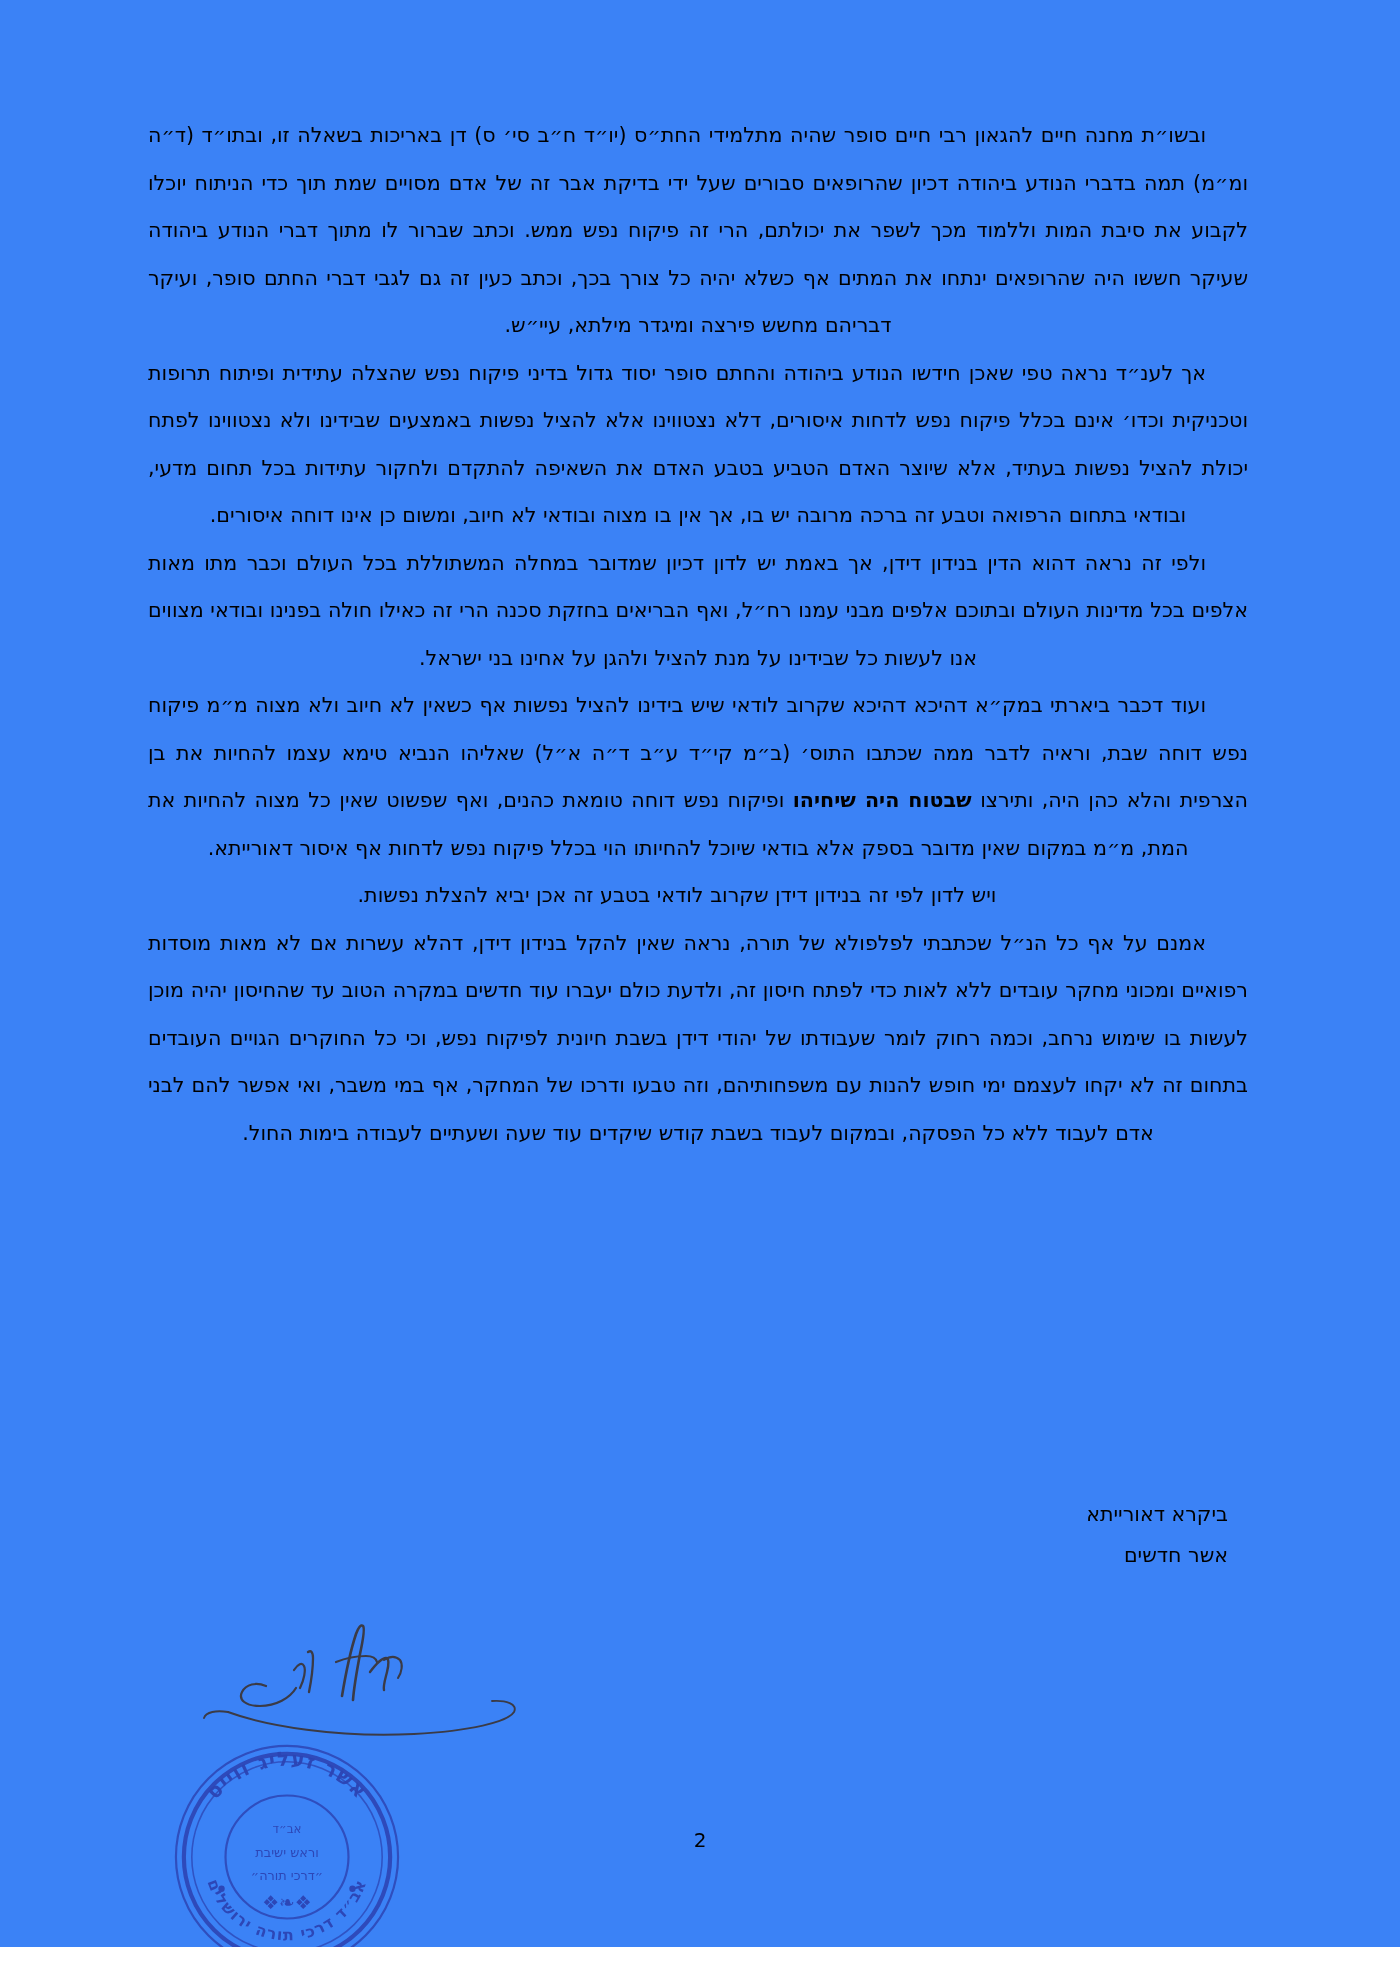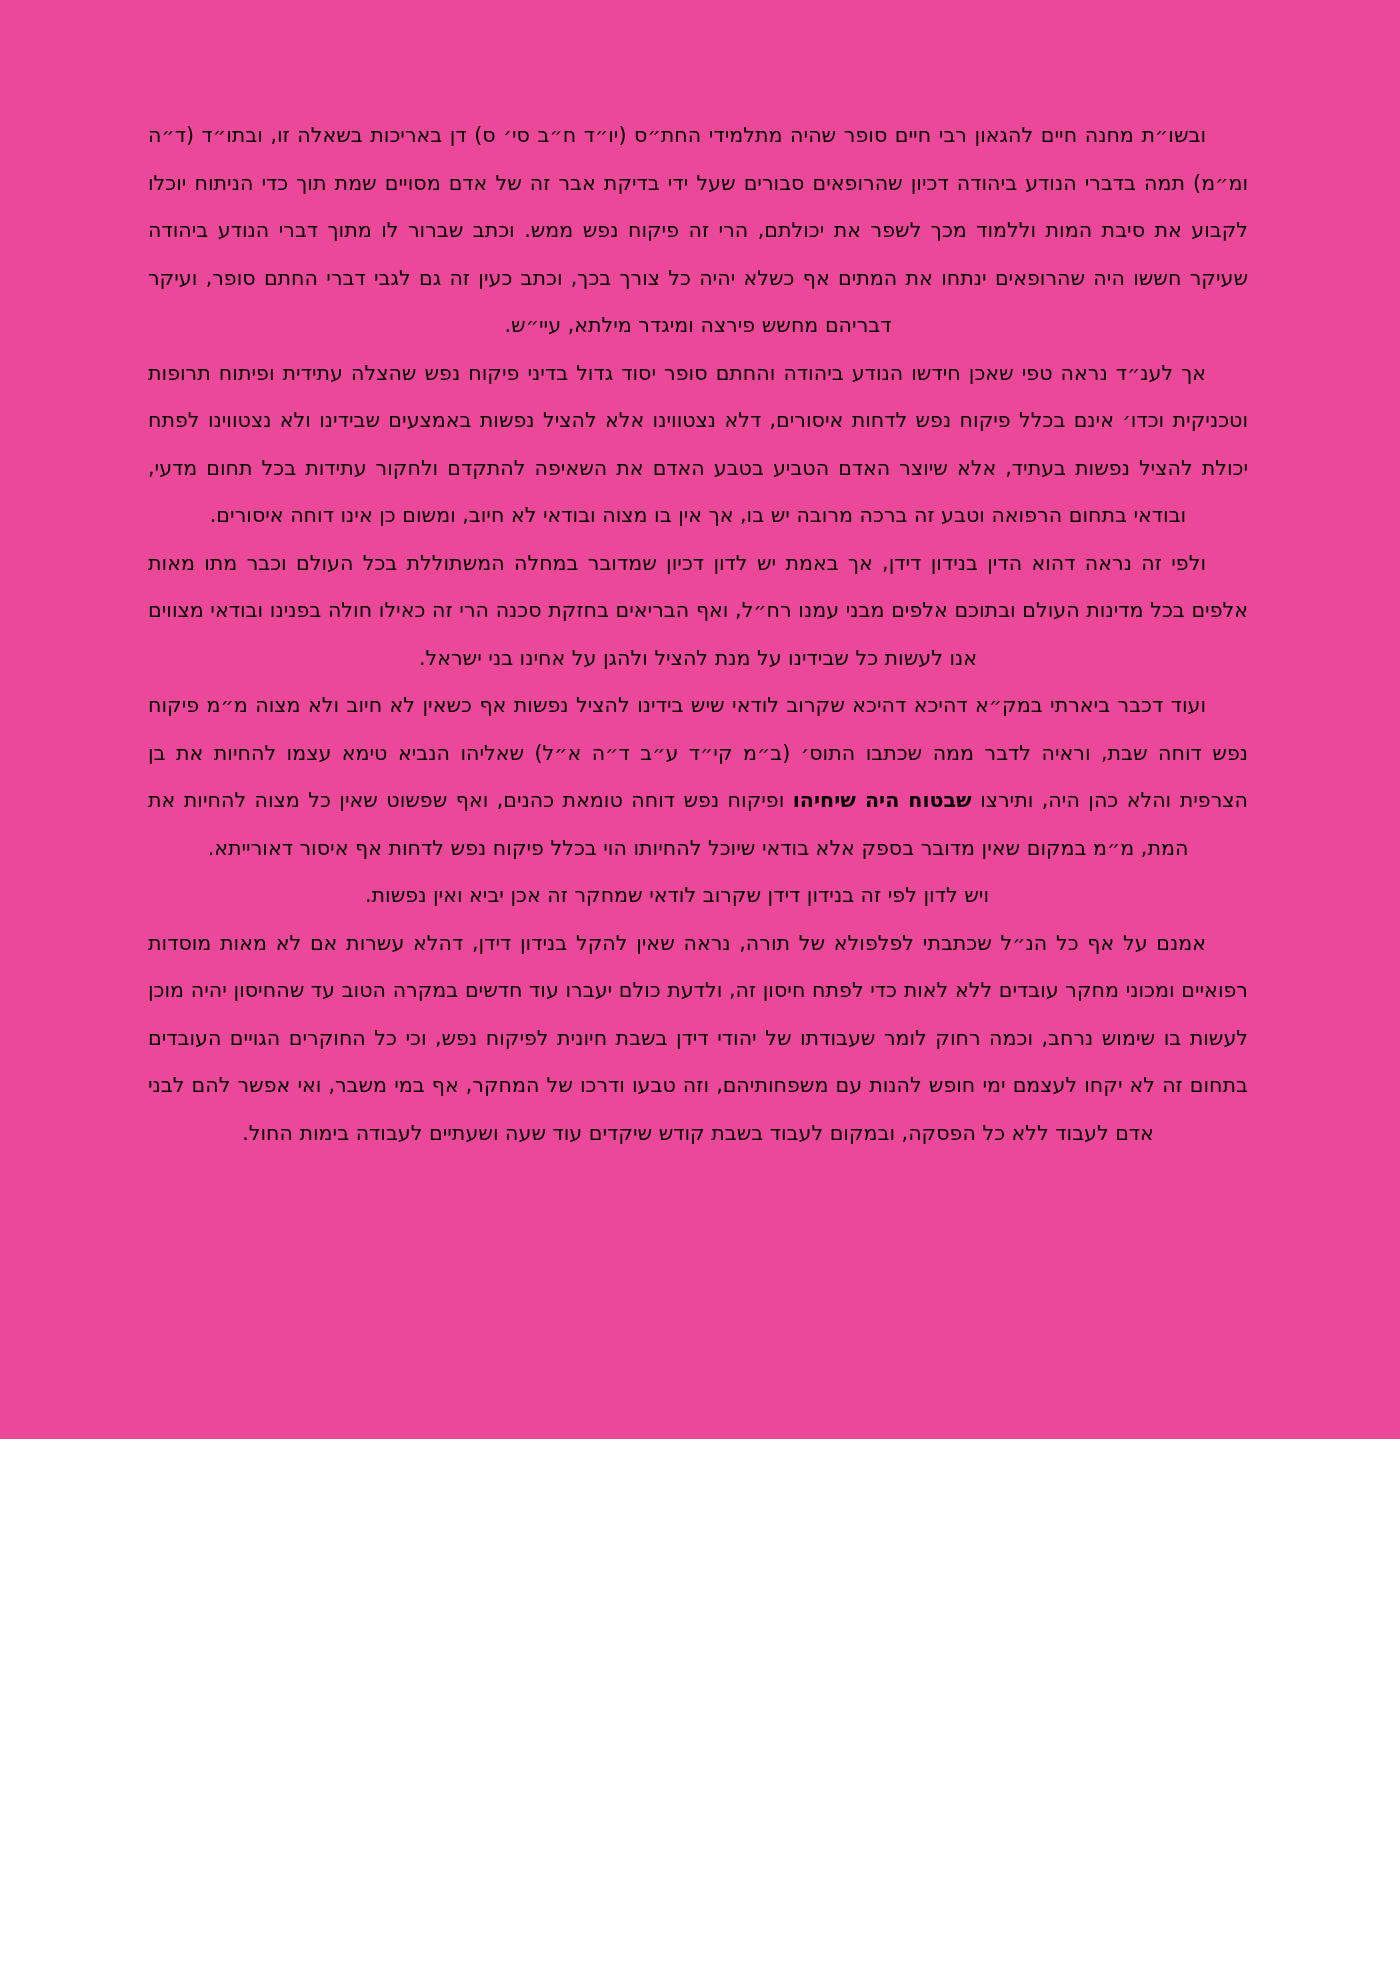--- a/index.html
+++ b/index.html
@@ -7,22 +7,22 @@
     margin: 0;
     padding: 0;
     background: #ffffff;
   }
   body {
     font-family: "DejaVu Sans", sans-serif;
   }
   .page {
     position: relative;
     width: 1400px;
-    height: 1439px;
-    background: #ec4899;
+    height: 1947px;
+    background: #3b82f6;
     overflow: hidden;
     box-sizing: border-box;
   }
   .doc-body {
     position: absolute;
     top: 112px;
     right: 152px;
     left: 148px;
     direction: rtl;
     text-align: justify;
@@ -103,21 +103,21 @@
   <div class="doc-body">
 
     <p class="indent">ובשו״ת מחנה חיים להגאון רבי חיים סופר שהיה מתלמידי החת״ס (יו״ד ח״ב סי׳ ס) דן באריכות בשאלה זו, ובתו״ד (ד״ה ומ״מ) תמה בדברי הנודע ביהודה דכיון שהרופאים סבורים שעל ידי בדיקת אבר זה של אדם מסויים שמת תוך כדי הניתוח יוכלו לקבוע את סיבת המות וללמוד מכך לשפר את יכולתם, הרי זה פיקוח נפש ממש. וכתב שברור לו מתוך דברי הנודע ביהודה שעיקר חששו היה שהרופאים ינתחו את המתים אף כשלא יהיה כל צורך בכך, וכתב כעין זה גם לגבי דברי החתם סופר, ועיקר דבריהם מחשש פירצה ומיגדר מילתא, עיי״ש.</p>
 
     <p class="indent">אך לענ״ד נראה טפי שאכן חידשו הנודע ביהודה והחתם סופר יסוד גדול בדיני פיקוח נפש שהצלה עתידית ופיתוח תרופות וטכניקית וכדו׳ אינם בכלל פיקוח נפש לדחות איסורים, דלא נצטווינו אלא להציל נפשות באמצעים שבידינו ולא נצטווינו לפתח יכולת להציל נפשות בעתיד, אלא שיוצר האדם הטביע בטבע האדם את השאיפה להתקדם ולחקור עתידות בכל תחום מדעי, ובודאי בתחום הרפואה וטבע זה ברכה מרובה יש בו, אך אין בו מצוה ובודאי לא חיוב, ומשום כן אינו דוחה איסורים.</p>
 
     <p class="indent">ולפי זה נראה דהוא הדין בנידון דידן, אך באמת יש לדון דכיון שמדובר במחלה המשתוללת בכל העולם וכבר מתו מאות אלפים בכל מדינות העולם ובתוכם אלפים מבני עמנו רח״ל, ואף הבריאים בחזקת סכנה הרי זה כאילו חולה בפנינו ובודאי מצווים אנו לעשות כל שבידינו על מנת להציל ולהגן על אחינו בני ישראל.</p>
 
     <p class="indent"><span>ועוד דכבר ביארתי במק״א דהיכא דהיכא שקרוב לודאי שיש בידינו להציל נפשות אף כשאין לא חיוב ולא מצוה מ״מ פיקוח נפש דוחה שבת, וראיה לדבר ממה שכתבו התוס׳ (ב״מ קי״ד ע״ב ד״ה א״ל) שאליהו הנביא טימא עצמו להחיות את בן הצרפית והלא כהן היה, ותירצו </span><b>שבטוח היה שיחיהו</b><span> ופיקוח נפש דוחה טומאת כהנים, ואף שפשוט שאין כל מצוה להחיות את המת, מ״מ במקום שאין מדובר בספק אלא בודאי שיוכל להחיותו הוי בכלל פיקוח נפש לדחות אף איסור דאורייתא.</span></p>
 
-    <p class="indent last-center">ויש לדון לפי זה בנידון דידן שקרוב לודאי שמחקר זה אכן יביא ואין נפשות.</p>
+    <p class="indent last-center">ויש לדון לפי זה בנידון דידן שקרוב לודאי בטבע זה אכן יביא להצלת נפשות.</p>
 
     <p class="indent">אמנם על אף כל הנ״ל שכתבתי לפלפולא של תורה, נראה שאין להקל בנידון דידן, דהלא עשרות אם לא מאות מוסדות רפואיים ומכוני מחקר עובדים ללא לאות כדי לפתח חיסון זה, ולדעת כולם יעברו עוד חדשים במקרה הטוב עד שהחיסון יהיה מוכן לעשות בו שימוש נרחב, וכמה רחוק לומר שעבודתו של יהודי דידן בשבת חיונית לפיקוח נפש, וכי כל החוקרים הגויים העובדים בתחום זה לא יקחו לעצמם ימי חופש להנות עם משפחותיהם, וזה טבעו ודרכו של המחקר, אף במי משבר, ואי אפשר להם לבני אדם לעבוד ללא כל הפסקה, ובמקום לעבוד בשבת קודש שיקדים עוד שעה ושעתיים לעבודה בימות החול.</p>
 
 
 
   </div>
 
   <div class="closing">
     <div>ביקרא דאורייתא</div>
     <div>אשר חדשים</div>

